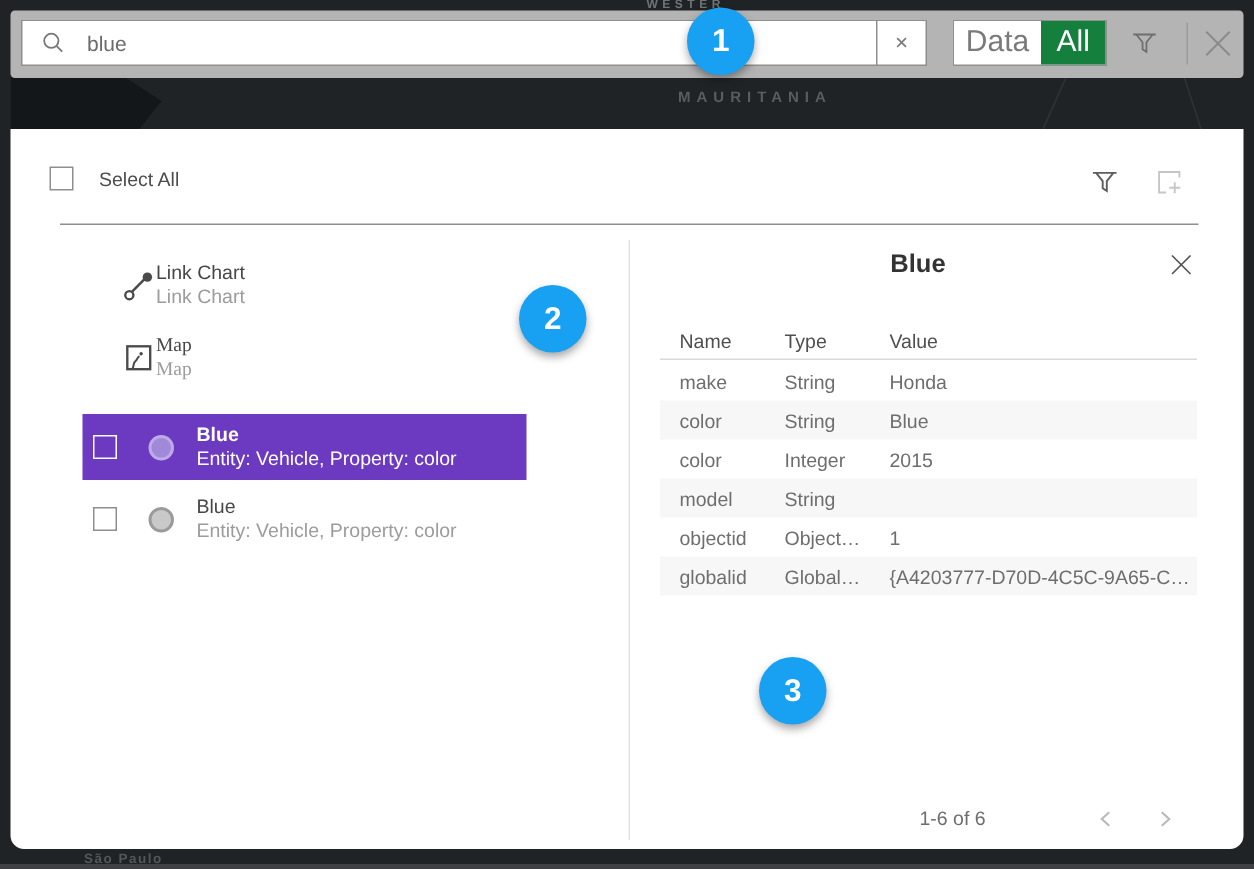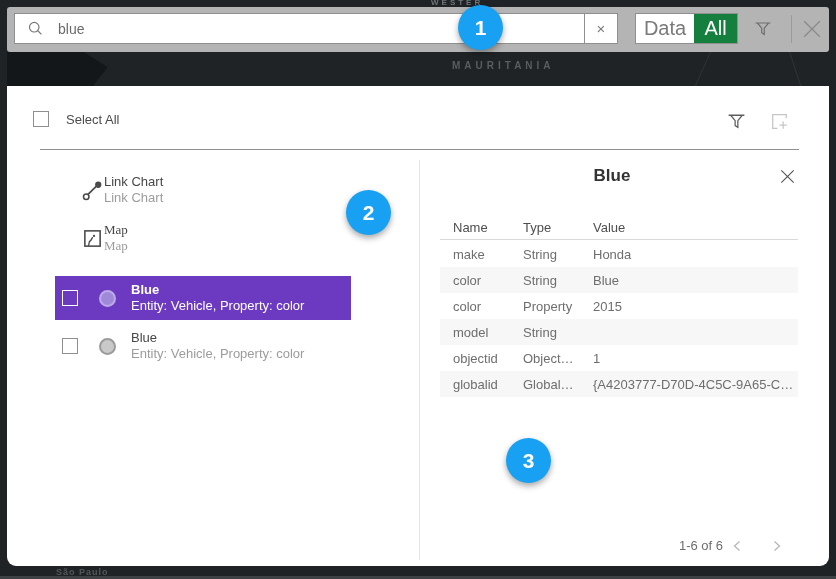--- a/index.html
+++ b/index.html
@@ -66,21 +66,21 @@
   .detail-close{position:absolute;left:768px;top:78px;width:24px;height:24px;display:flex;
     align-items:center;justify-content:center;cursor:pointer;}
   .th{position:absolute;top:134px;font-size:13px;color:#4f4f4f;}
   .th-name{left:446px;} .th-type{left:516px;} .th-value{left:586px;}
   .th-line{position:absolute;left:433px;top:153px;width:358px;height:1px;background:#d9d9d9;}
   .detail-rows{position:absolute;left:433px;top:155px;width:358px;}
   .detail-row{display:grid;grid-template-columns:70px 70px 1fr;height:26px;align-items:center;
     padding-left:13px;font-size:13px;color:#6e6e6e;box-sizing:border-box;}
   .detail-row:nth-child(even){background:#f7f7f7;}
   .detail-row span{white-space:nowrap;overflow:hidden;}
-  .pager-label{position:absolute;left:606px;top:452px;width:110px;text-align:right;
+  .pager-label{position:absolute;left:606px;top:452px;width:110px;text-align:left;
     font-size:13px;color:#6e6e6e;}
   .pager-btn{position:absolute;top:450px;width:20px;height:20px;display:flex;align-items:center;
     justify-content:center;cursor:pointer;}
   .pager-prev{left:720px;} .pager-next{left:760px;}
   
   .badge{position:absolute;width:45px;height:45px;border-radius:50%;background:#18a0f2;
     color:#fff;font-size:21px;font-weight:bold;display:flex;align-items:center;
     justify-content:center;box-shadow:0 3px 6px rgba(0,0,0,0.35);z-index:50;}
   .badge-1{left:458px;top:5px;}
   .badge-2{left:346px;top:190px;}
@@ -207,21 +207,21 @@
         <span>String</span>
         <span>Honda</span>
       </div>
       <div class="detail-row">
         <span>color</span>
         <span>String</span>
         <span>Blue</span>
       </div>
       <div class="detail-row">
         <span>color</span>
-        <span>Property</span>
+        <span>Integer</span>
         <span>2015</span>
       </div>
       <div class="detail-row">
         <span>model</span>
         <span>String</span>
       </div>
       <div class="detail-row">
         <span>objectid</span>
         <span>Object…</span>
         <span>1</span>

